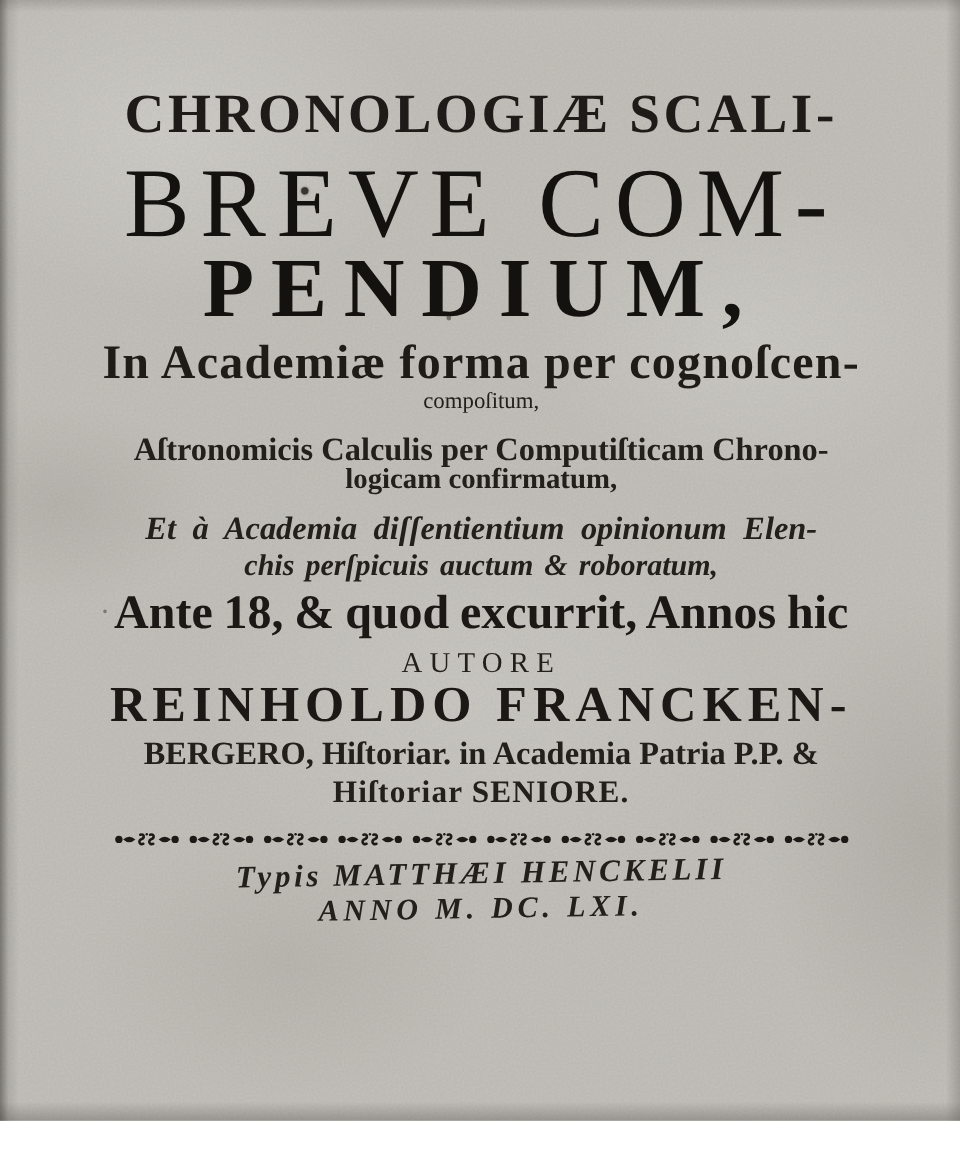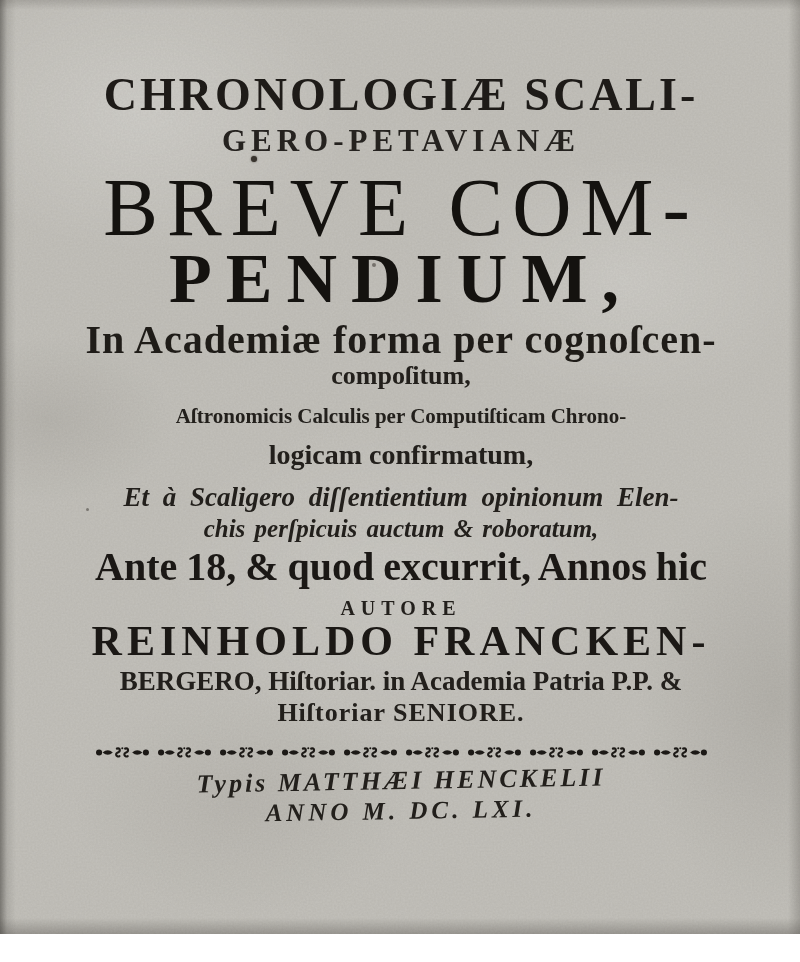--- a/index.html
+++ b/index.html
@@ -28,57 +28,56 @@
     position:absolute;left:38px;right:36px;top:72px;
     text-align:center;
   }
   .content div{white-space:nowrap;}
   .t1{font-size:46px;line-height:1.0;font-weight:600;letter-spacing:3px;color:#1e1b18;}
   .t2{font-size:31px;line-height:1.0;font-weight:600;letter-spacing:5px;margin-top:7px;color:#262320;}
   .big1{font-size:82px;line-height:.95;font-weight:400;letter-spacing:9px;word-spacing:2px;margin-top:13px;color:#14120f;}
   .big2{font-size:70px;line-height:.92;font-weight:700;letter-spacing:14px;color:#14120f;}
   .sub1{font-size:40px;line-height:1.0;font-weight:600;letter-spacing:1px;margin-top:9px;color:#1f1c18;}
   .sub2{font-size:25px;line-height:1.0;font-weight:600;margin-top:7px;}
-  .sub3{font-size:26px;line-height:1.0;font-weight:700;margin-top:3px;}
-  .astro1{font-size:21px;line-height:1.0;font-weight:600;margin-top:17px;}
-  .astro2{font-size:28px;line-height:1.0;font-weight:600;margin-top:14px;}
+  .sub3{font-size:19px;line-height:1.0;font-weight:400;margin-top:3px;}
+  .astro1{font-size:27px;line-height:1.0;font-weight:600;margin-top:17px;}
+  .astro2{font-size:24px;line-height:1.0;font-weight:600;margin-top:0;}
   .ital1{font-size:27px;line-height:1.0;font-style:italic;font-weight:600;word-spacing:7px;margin-top:15px;}
   .ital2{font-size:25px;line-height:1.0;font-style:italic;font-weight:600;word-spacing:3px;margin-top:5px;}
   .ante1{font-size:40px;line-height:1.0;font-weight:600;letter-spacing:0px;word-spacing:-1px;margin-top:6px;color:#1b1815;}
   .ante2{font-size:28px;line-height:1.0;font-weight:600;margin-top:7px;}
   .ante3{font-size:23px;line-height:1.0;font-weight:600;margin-top:3px;}
-  .autore{font-size:20px;line-height:1.0;font-weight:700;letter-spacing:6px;margin-top:11px;}
+  .autore{font-size:24px;line-height:1.0;font-weight:400;letter-spacing:6px;margin-top:11px;}
   .name1{font-size:42px;line-height:1.05;font-weight:600;letter-spacing:5px;margin-top:1px;color:#1b1815;}
   .name2{font-size:27px;line-height:1.0;font-weight:600;margin-top:5px;}
   .name3{font-size:26px;line-height:1.0;font-weight:600;letter-spacing:1px;margin-top:5px;}
   .fleuron-band{display:flex;justify-content:center;align-items:center;gap:7px;margin-top:18px;height:16px;}
   .fleuron{width:55px;height:15px;flex:0 0 auto;}
   .place{font-size:22px;line-height:1.0;font-weight:600;letter-spacing:4px;margin-top:13px;}
   .printer{font-size:26px;line-height:1.0;font-style:italic;font-weight:600;letter-spacing:3px;margin-top:8px;transform:rotate(-1deg);}
   .year{font-size:25px;line-height:1.0;font-style:italic;font-weight:600;letter-spacing:4px;margin-top:4px;transform:rotate(-1deg);}
   .speck{position:absolute;border-radius:50%;background:#3a352f;}
   .speck.s1{left:251px;top:156px;width:6px;height:6px;box-shadow:0 0 2px rgba(58,53,47,.8);}
   .speck.s2{left:372px;top:263px;width:4px;height:4px;opacity:.55;}
   .speck.s3{left:86px;top:508px;width:3px;height:3px;opacity:.5;}
 </style>
 </head>
 <body>
 
 <div class="page">
 
   <div class="content">
     <div class="t1">CHRONOLOGIÆ SCALI-</div>
-    <div class="t2">GERO-PETAVIANÆ</div>
     <div class="big1">BREVE COM-</div>
     <div class="big2">PENDIUM,</div>
     <div class="sub1">In Academiæ forma per cognoſcen-</div>
     <div class="sub3">compoſitum,</div>
     <div class="astro1">Aſtronomicis Calculis per Computiſticam Chrono-</div>
     <div class="astro2">logicam confirmatum,</div>
-    <div class="ital1">Et à Scaligero diſſentientium opinionum Elen-</div>
+    <div class="ital1">Et à Academia diſſentientium opinionum Elen-</div>
     <div class="ital2">chis perſpicuis auctum &amp; roboratum,</div>
     <div class="ante1">Ante 18, &amp; quod excurrit, Annos hic</div>
     <div class="autore">AUTORE</div>
     <div class="name1">REINHOLDO FRANCKEN-</div>
     <div class="name2">BERGERO, Hiſtoriar. in Academia Patria P.P. &amp;</div>
     <div class="name3">Hiſtoriar SENIORE.</div>
 
     <div class="fleuron-band">
       <svg class="fleuron" viewBox="0 0 54 14" xmlns="http://www.w3.org/2000/svg">
         <g fill="#1c1916" stroke="none">

